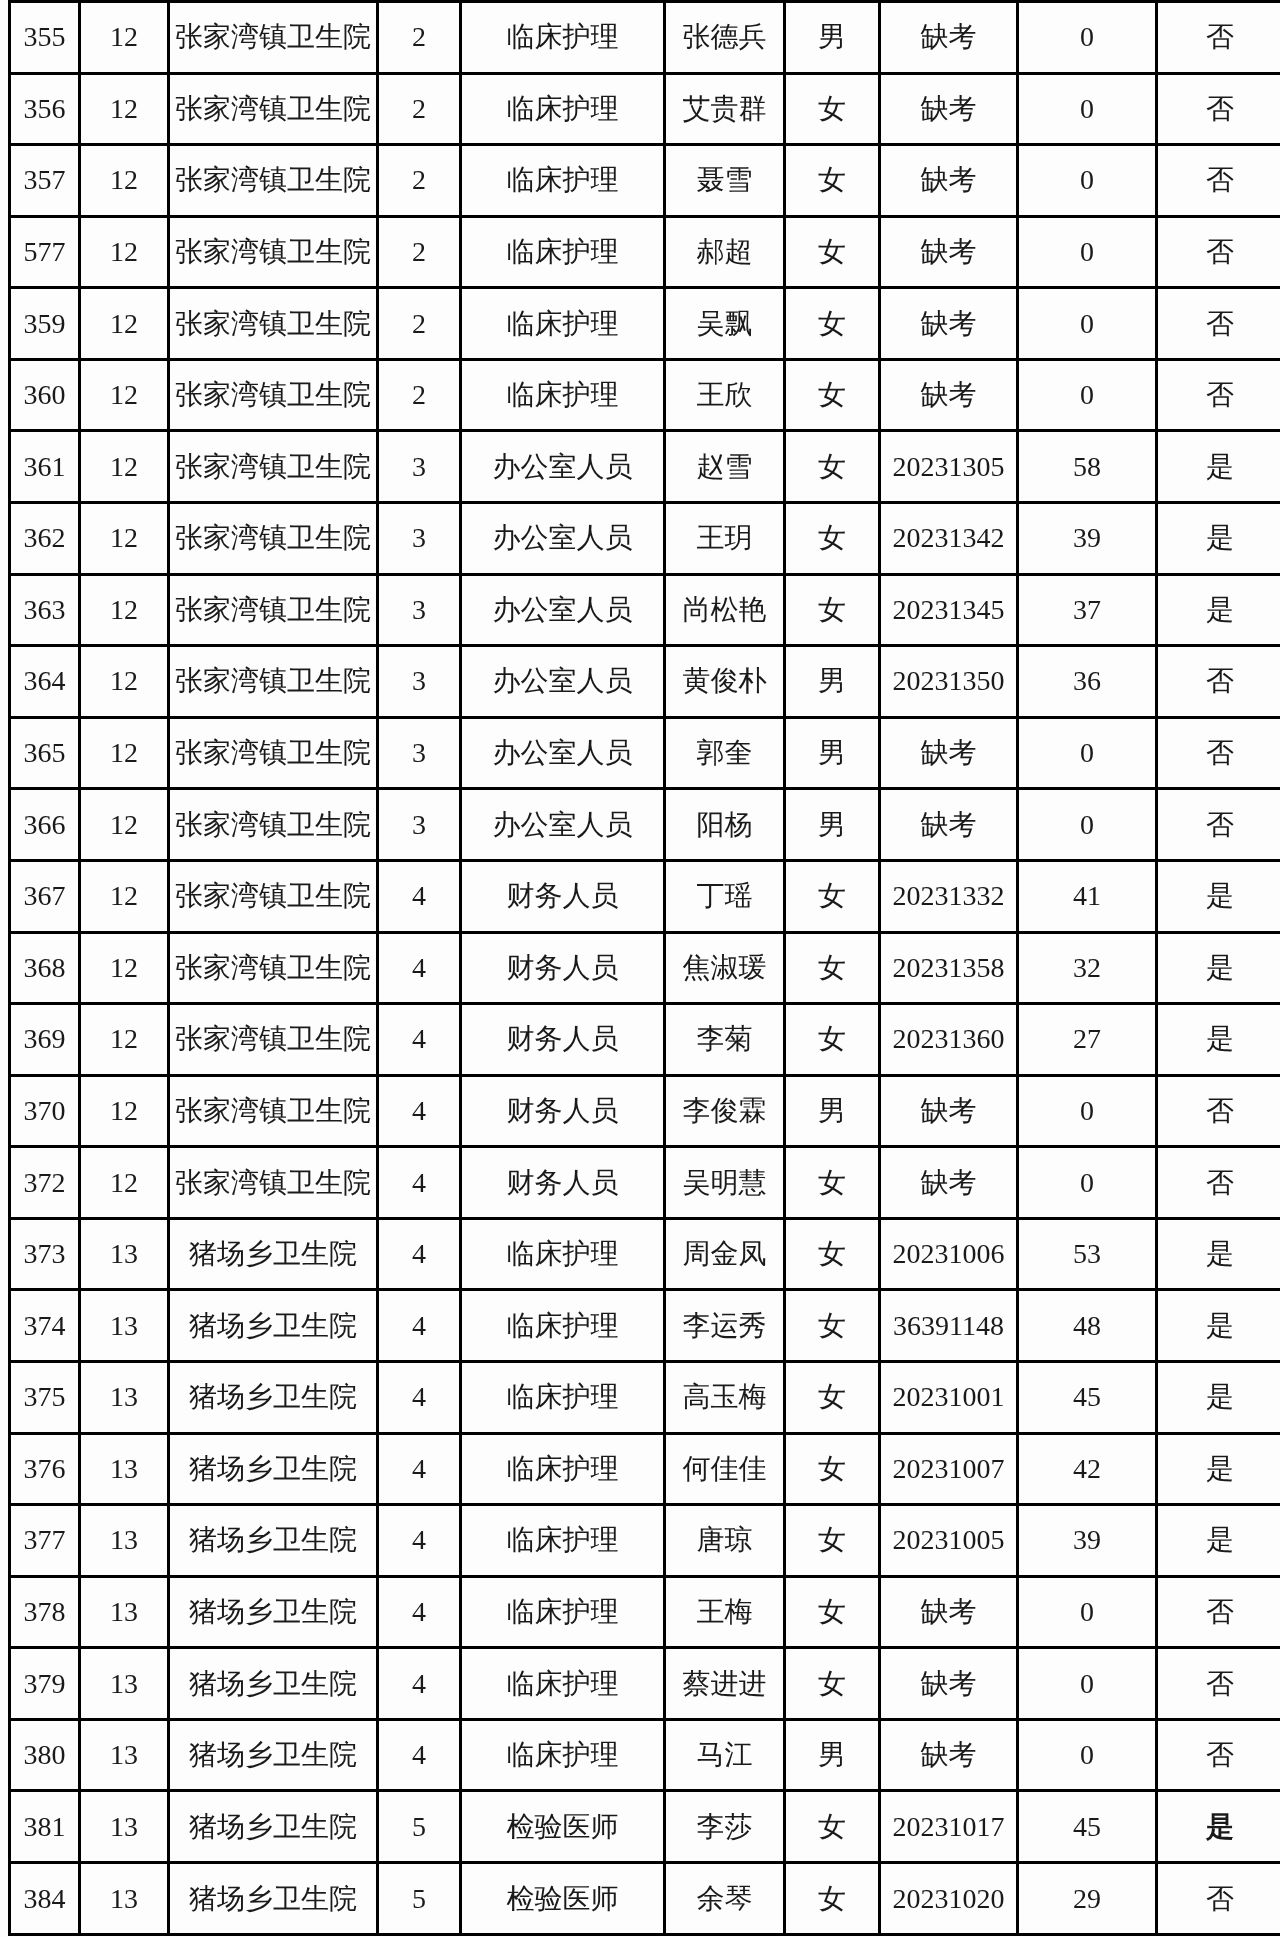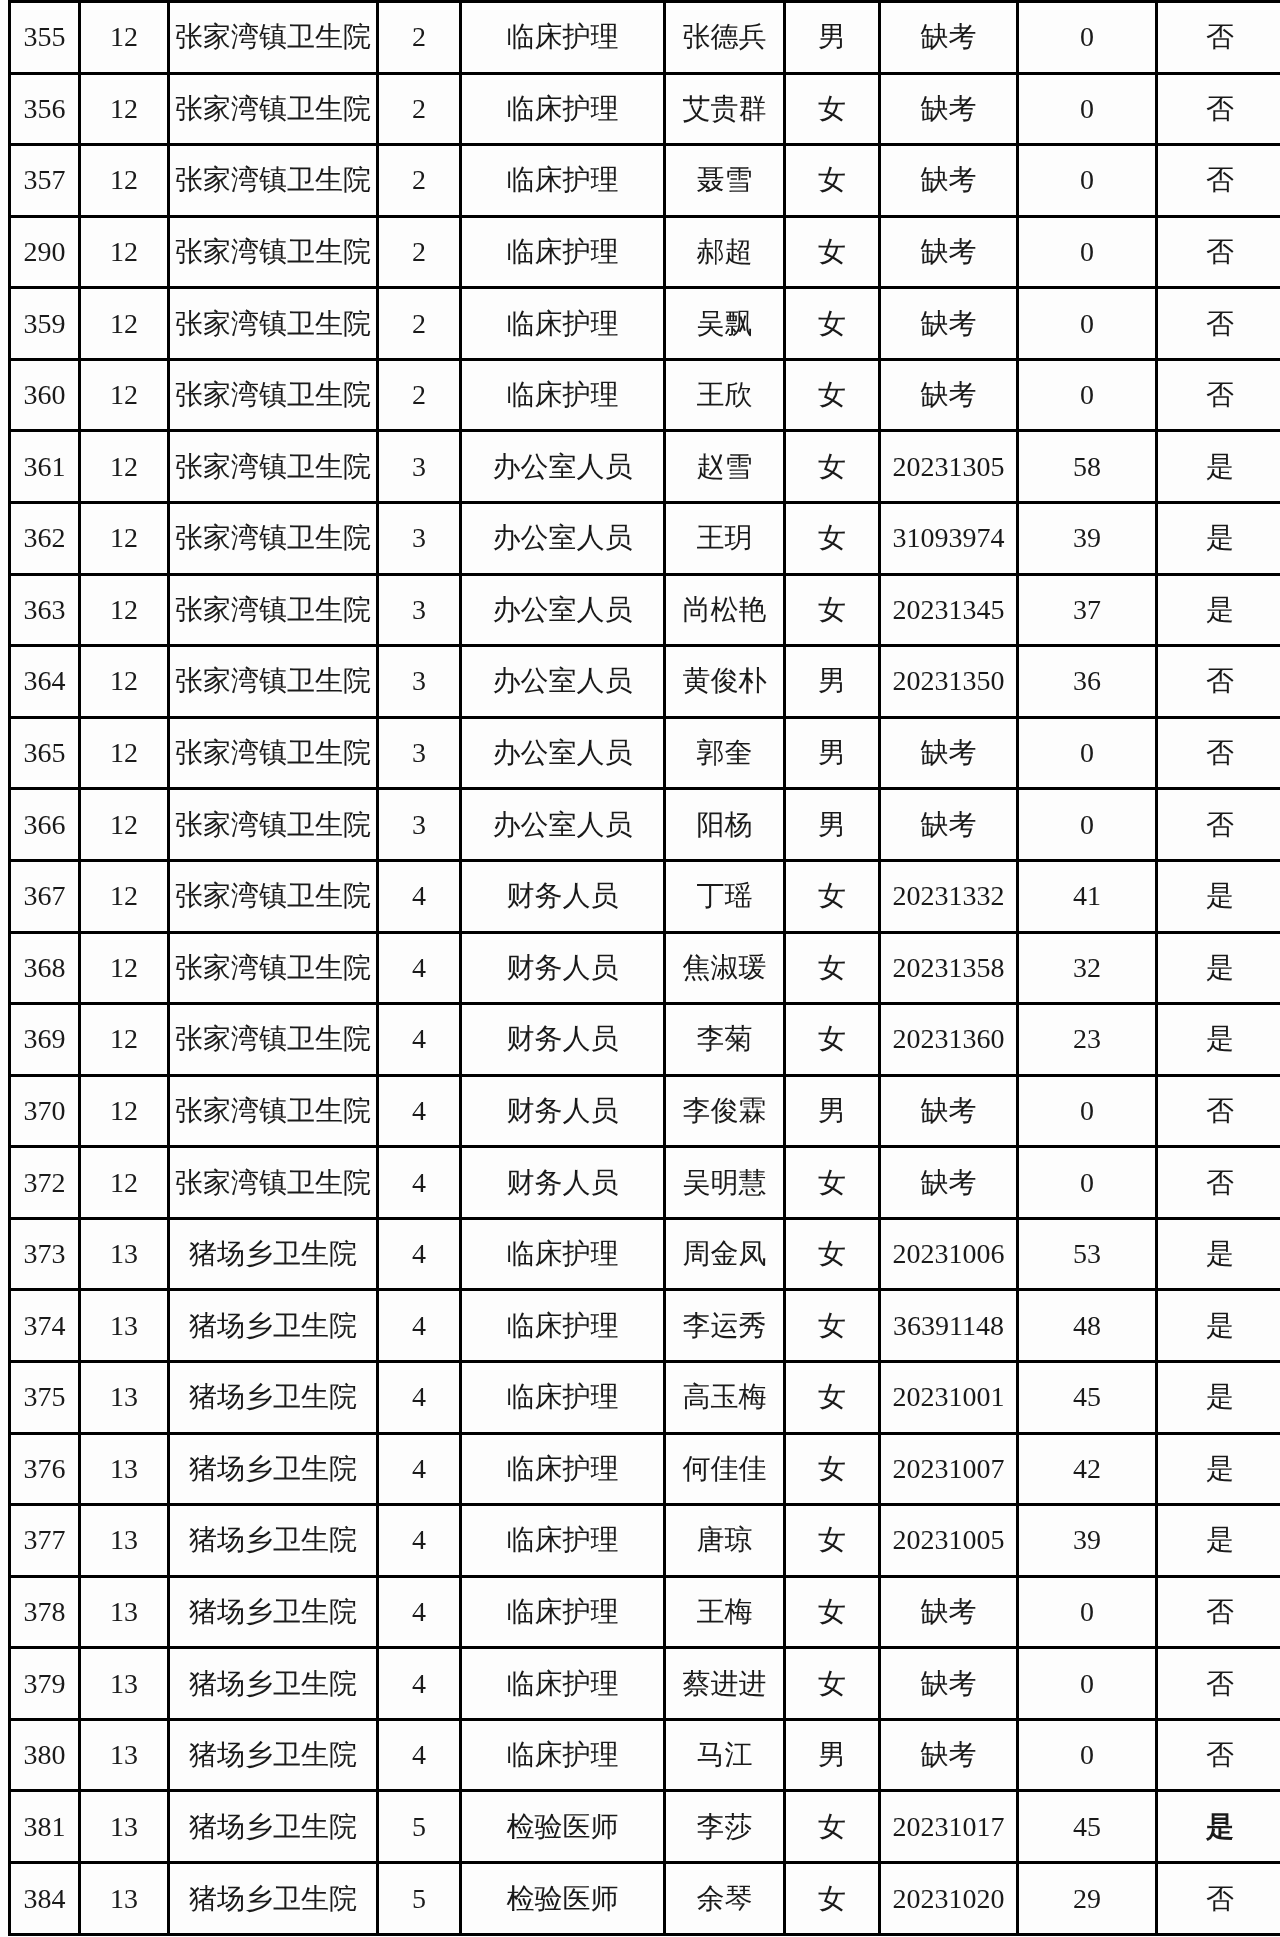--- a/index.html
+++ b/index.html
@@ -85,21 +85,21 @@
           <td>张家湾镇卫生院</td>
           <td>2</td>
           <td>临床护理</td>
           <td>聂雪</td>
           <td>女</td>
           <td>缺考</td>
           <td>0</td>
           <td>否</td>
         </tr>
         <tr>
-          <td>290</td>
+          <td>577</td>
           <td>12</td>
           <td>张家湾镇卫生院</td>
           <td>2</td>
           <td>临床护理</td>
           <td>郝超</td>
           <td>女</td>
           <td>缺考</td>
           <td>0</td>
           <td>否</td>
         </tr>
@@ -140,21 +140,21 @@
           <td>是</td>
         </tr>
         <tr>
           <td>362</td>
           <td>12</td>
           <td>张家湾镇卫生院</td>
           <td>3</td>
           <td>办公室人员</td>
           <td>王玥</td>
           <td>女</td>
-          <td>31093974</td>
+          <td>20231342</td>
           <td>39</td>
           <td>是</td>
         </tr>
         <tr>
           <td>363</td>
           <td>12</td>
           <td>张家湾镇卫生院</td>
           <td>3</td>
           <td>办公室人员</td>
           <td>尚松艳</td>
@@ -225,21 +225,21 @@
         </tr>
         <tr>
           <td>369</td>
           <td>12</td>
           <td>张家湾镇卫生院</td>
           <td>4</td>
           <td>财务人员</td>
           <td>李菊</td>
           <td>女</td>
           <td>20231360</td>
-          <td>23</td>
+          <td>27</td>
           <td>是</td>
         </tr>
         <tr>
           <td>370</td>
           <td>12</td>
           <td>张家湾镇卫生院</td>
           <td>4</td>
           <td>财务人员</td>
           <td>李俊霖</td>
           <td>男</td>

